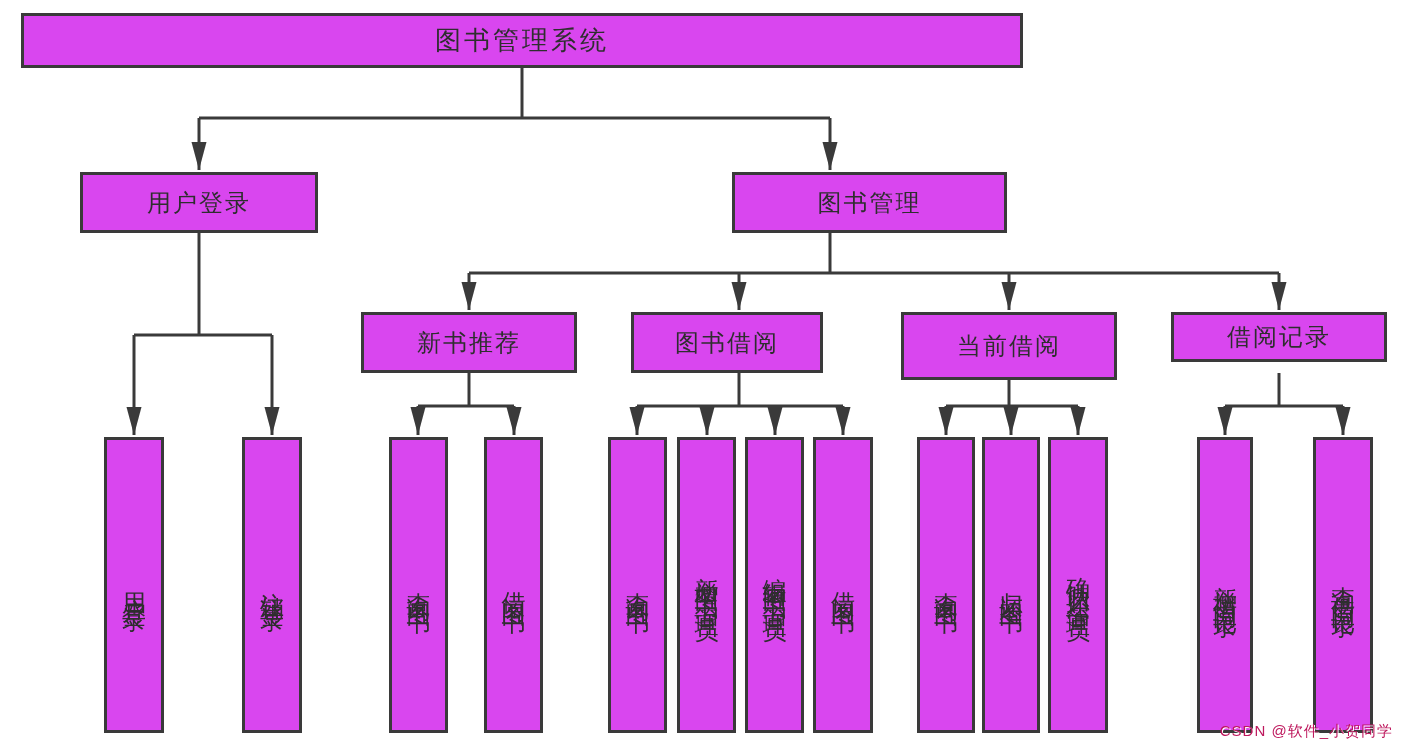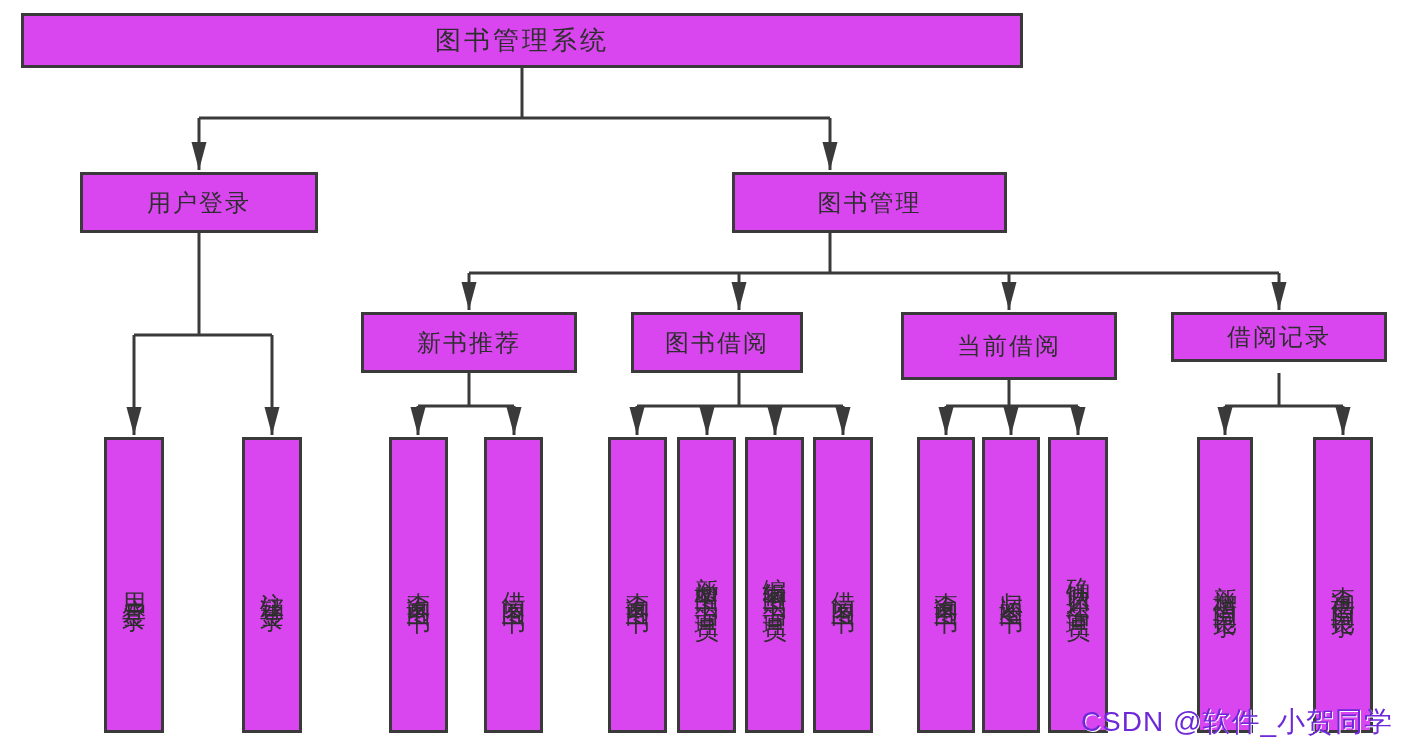--- a/index.html
+++ b/index.html
@@ -16,21 +16,21 @@
   .lbl {
     color:#2e2e2e; font-size:24px; letter-spacing:2px; white-space:nowrap;
   }
   .root .lbl { font-size:26px; letter-spacing:3px; }
   .v .lbl {
     writing-mode:vertical-rl; text-orientation:mixed;
     letter-spacing:6px; line-height:1; white-space:normal; font-size:24px;
   }
   .watermark {
     position:absolute; right:12px; bottom:6px;
-    color:#6d28d9; font-size:28px; letter-spacing:1px;
+    color:#be185d; font-size:15px; letter-spacing:1px;
     text-shadow:1px 1px 0 #ffffff;
   }
 </style>
 </head>
 <body>
 
 <div id="stage">
 
   <svg id="wires" viewBox="0 0 1405 747">
     <defs>
@@ -87,21 +87,21 @@
   <div class="node" style="left:80px;top:172px;width:238px;height:61px;">
     <span class="lbl">用户登录</span>
   </div>
   <div class="node" style="left:712px;top:172px;width:275px;height:61px;margin-left:20px;">
     <span class="lbl">图书管理</span>
   </div>
 
   <div class="node" style="left:361px;top:312px;width:216px;height:61px;">
     <span class="lbl">新书推荐</span>
   </div>
-  <div class="node" style="left:631px;top:312px;width:172px;height:61px;">
+  <div class="node" style="left:631px;top:312px;width:192px;height:61px;">
     <span class="lbl">图书借阅</span>
   </div>
   <div class="node" style="left:901px;top:312px;width:216px;height:68px;">
     <span class="lbl">当前借阅</span>
   </div>
   <div class="node" style="left:1171px;top:312px;width:216px;height:50px;">
     <span class="lbl">借阅记录</span>
   </div>
 
   <div class="node v" style="left:104px;top:437px;width:60px;height:296px;">

